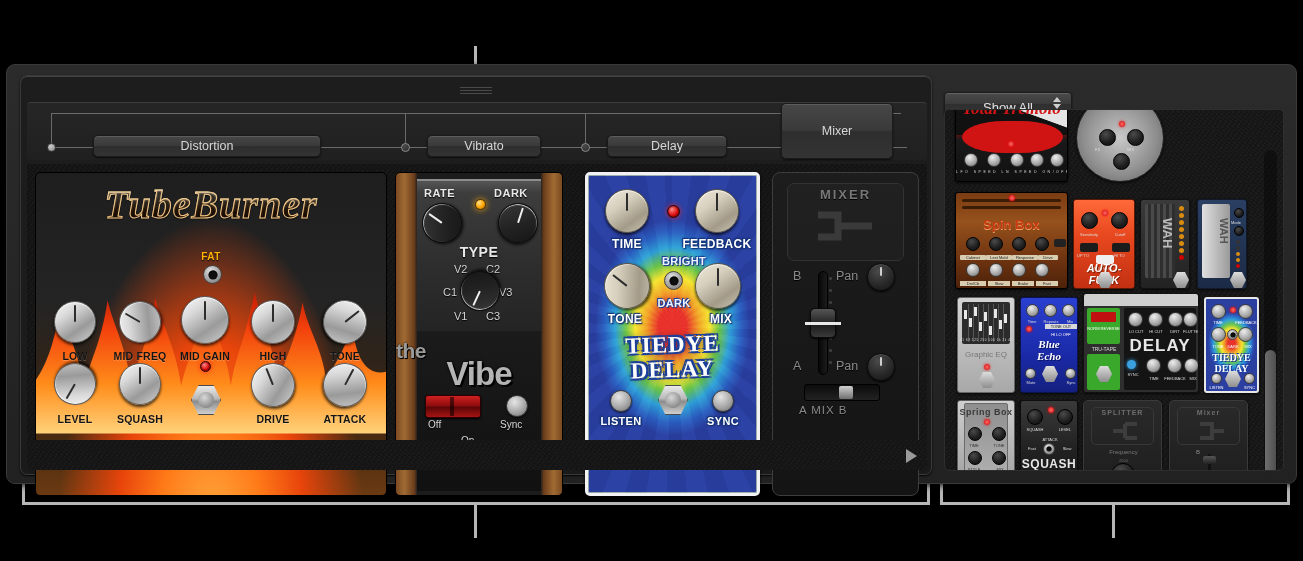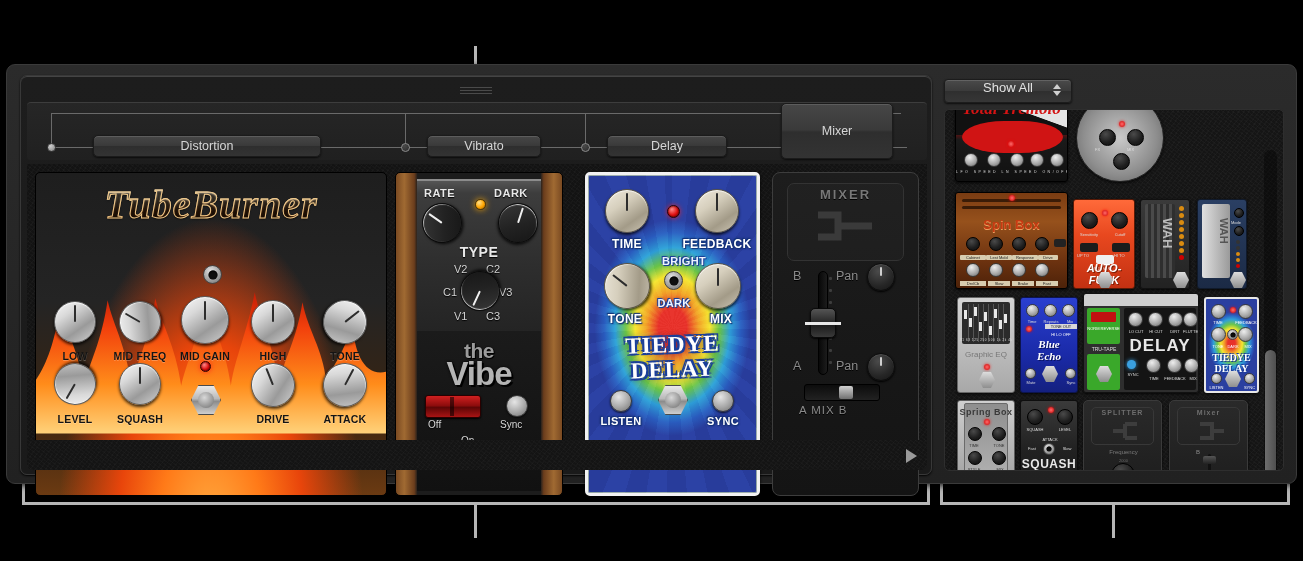--- a/index.html
+++ b/index.html
@@ -184,21 +184,21 @@
   }
   .vibe-face { position:absolute; left:21px; right:21px; top:6px; height:152px;
     background: linear-gradient(180deg,#555 0%,#3d3d3d 8%,#2e2e2e 55%,#242424 100%);
     border-top:2px solid #8c8c8c;
   }
   .vibe-lower { position:absolute; left:21px; right:21px; top:158px; bottom:4px;
     background: linear-gradient(180deg,#1b1b1b,#111); }
   .vibe-txt { position:absolute; color:#e8e8e8; font-size:11px; font-weight:bold;
     letter-spacing:.5px; text-shadow:0 1px 1px #000; }
   .vibe-type-opt { position:absolute; color:#d2d2d2; font-size:11px; text-shadow:0 1px 1px #000;}
-  .vibe-logo1 { position:absolute; width:100%; text-align:center;
+  .vibe-logo1 { position:absolute; width:100%; 
     font-size:21px; font-weight:bold; color:#9b9b9b; letter-spacing:-.5px;
     text-shadow:1px 1px 0 #000, 0 0 2px #000; font-family:"Liberation Sans",sans-serif;}
   .vibe-logo2 { position:absolute; width:100%; text-align:center;
     font-size:33px; font-weight:bold; color:#b4b4b4; letter-spacing:-1px;
     text-shadow:2px 2px 0 #000, 0 0 3px #000;}
   .rocker {
     position:absolute; width:56px;height:23px;border-radius:3px;
     background: linear-gradient(180deg,#d02020 0%,#8e0d0d 45%,#5e0606 55%,#a81414 100%);
     border:1px solid #2a0000; box-shadow:0 1px 2px #000;
   }
@@ -264,25 +264,25 @@
     background:linear-gradient(180deg,#0c0c0c,#222); border:1px solid #000;}
   .mx-hslider i{position:absolute;left:34px;top:1px;bottom:1px;width:14px;border-radius:2px;
     background:linear-gradient(180deg,#d0d0d0,#707070);}
 
   
   #browser-panel {
     position:absolute; left:933px; top:10px;
     width:348px; height:400px;
   }
   #show-all-btn {
-    position:absolute; left:4px; top:4px; width:128px; height:24px;
+    position:absolute; left:4px; top:17px; width:128px; height:24px;
     background: linear-gradient(180deg,#4a4a4a 0%,#3b3b3b 48%,#2f2f2f 52%,#363636 100%);
     border:1px solid #1c1c1c; border-radius:4px;
     color:#e2e2e2; font-size:13px;
-    display:flex; align-items:flex-start; justify-content:center;
+    display:flex; align-items:flex-end; justify-content:center;
     box-shadow: inset 0 1px 0 rgba(255,255,255,.14), 0 1px 2px rgba(0,0,0,.7);
     cursor:default;
   }
   #show-all-btn .arrows { position:absolute; right:10px; top:4px;
     display:flex; flex-direction:column; gap:2px; }
   #show-all-btn .arrows b{display:block;width:0;height:0;border-left:4px solid transparent;border-right:4px solid transparent;}
   #show-all-btn .arrows b.up{border-bottom:5px solid #cfcfcf;}
   #show-all-btn .arrows b.dn{border-top:5px solid #cfcfcf;}
 
   #browser-grid {
@@ -381,20 +381,21 @@
             <linearGradient id="fl" x1="0" y1="1" x2="0" y2="0">
               <stop offset="0" stop-color="#ffd27a"></stop>
                 <stop offset=".35" stop-color="#ff8c1a"></stop>
               <stop offset=".75" stop-color="#f2400c"></stop>
                 <stop offset="1" stop-color="#c41d05"></stop>
             </linearGradient>
           </defs>
           <path d="M0,262 L352,262 L352,200 C330,205 320,180 318,150 C312,178 300,190 292,210 C288,175 274,160 268,130 C262,168 250,186 244,212 C238,170 226,150 220,120 C212,162 200,186 196,214 C190,172 176,152 170,124 C164,166 152,188 146,214 C140,172 126,152 120,126 C114,168 102,188 96,214 C90,172 78,154 72,128 C66,170 54,190 48,214 C42,176 30,158 24,136 C18,176 8,196 0,208 Z" fill="url(#fl)"></path>
         </svg>
         <div class="tb-title">TubeBurner</div>
+        <div class="fat-label">FAT</div>
         <div class="toggle-sw" style="left:167px;top:92px;">
             <i></i>
           </div>
 
         <div class="knob" style="left:18px;top:128px;width:42px;height:42px;"></div>
         <div class="kl" style="left:8px;top:177px;width:62px;">LOW</div>
         <div class="knob" style="left:83px;top:128px;width:42px;height:42px;transform:rotate(-60deg)"></div>
         <div class="kl" style="left:69px;top:177px;width:70px;">MID FREQ</div>
         <div class="knob" style="left:145px;top:123px;width:48px;height:48px;"></div>
         <div class="kl" style="left:134px;top:177px;width:70px;">MID GAIN</div>

